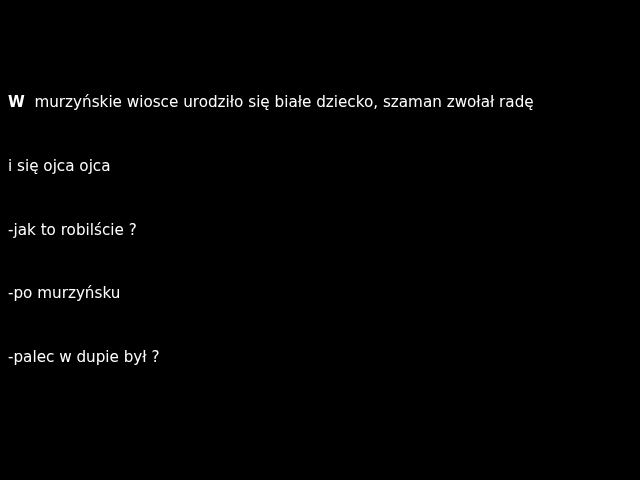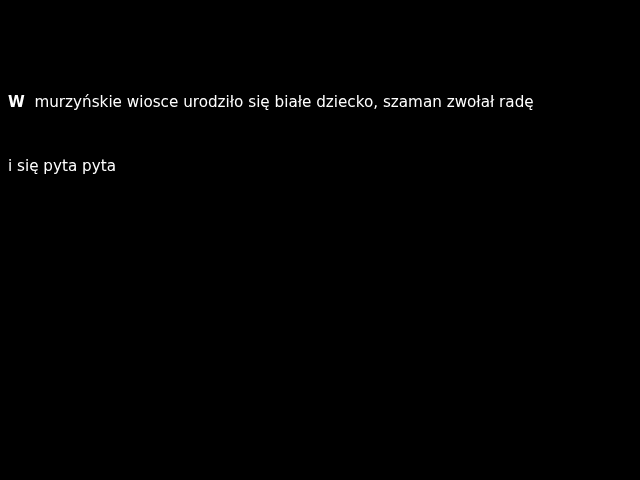--- a/index.html
+++ b/index.html
@@ -37,21 +37,24 @@
   .lead-word {
     font-weight: bold;
   }
 </style>
 </head>
 <body>
 
 <div id="page">
   <div class="joke-text">
     <span class="line"><span class="lead-word">W</span><span>  murzyńskie wiosce urodziło się białe dziecko, szaman zwołał radę</span></span>
-    <span class="line">i się pyta pyta</span>
+    <span class="line">i się ojca ojca</span>
+    <span class="line">-jak to robilście ?</span>
+    <span class="line">-po murzyńsku</span>
+    <span class="line">-palec w dupie był ?</span>
     
     
     
     
     
     
     
     
     
   </div>

